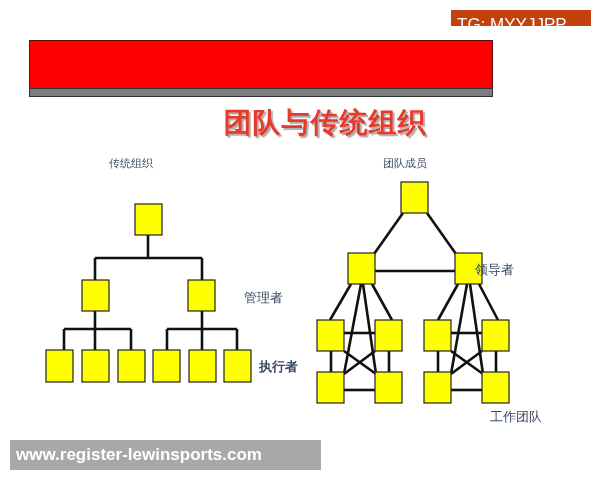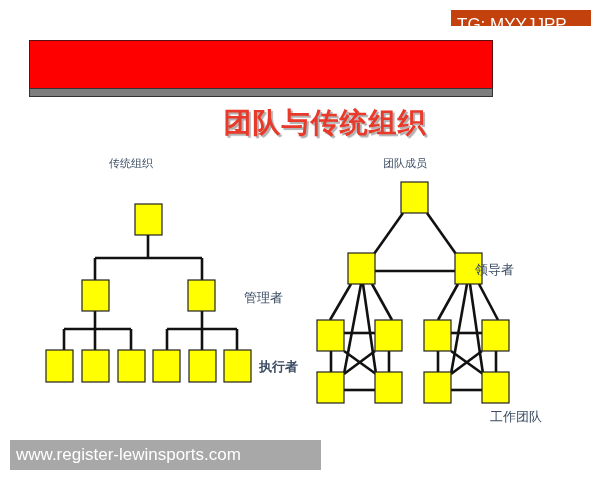--- a/index.html
+++ b/index.html
@@ -33,21 +33,21 @@
     .side-label {
       position: absolute; font-size: 13px; color: #3b4c63;
     }
     svg.diagram { position: absolute; left: 0; top: 0; }
     .box { fill: #ffff00; stroke: #222; stroke-width: 1.2; }
     .ln { stroke: #111; stroke-width: 2.6; fill: none; }
     .watermark {
       position: absolute; left: 10px; top: 440px; width: 311px; height: 30px;
       background: #a8a8a8; color: #ffffff;
       font-family: "Liberation Sans", sans-serif; font-size: 17px;
-      line-height: 30px; padding-left: 6px; box-sizing: border-box;
+      line-height: 30px; padding-left: 6px; box-sizing: border-box; font-weight: bold;
     }
   </style>
 </head>
 <body>
 
 <div class="badge-tg">TG: MYYJJPP</div>
 
 <div class="red-bar"></div>
 <div class="red-bar-shadow"></div>
 

